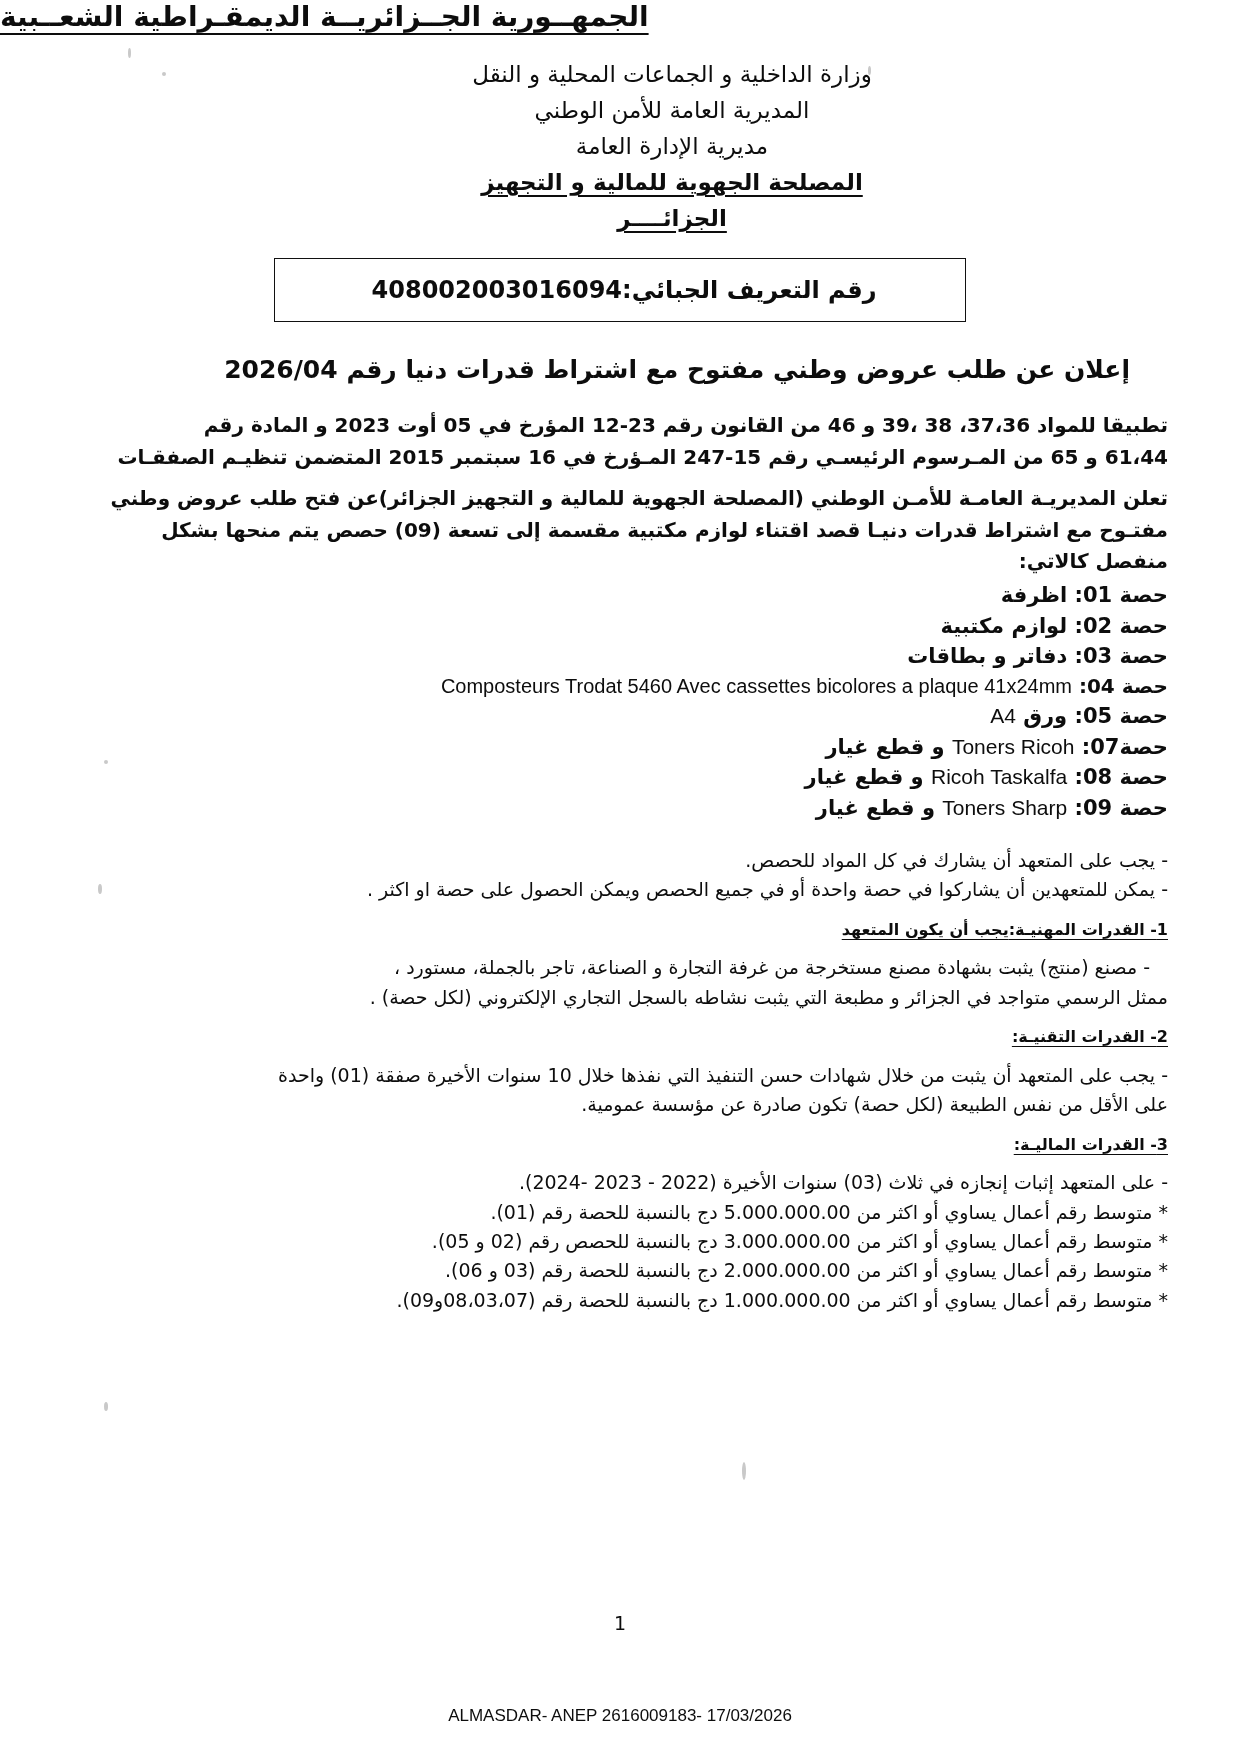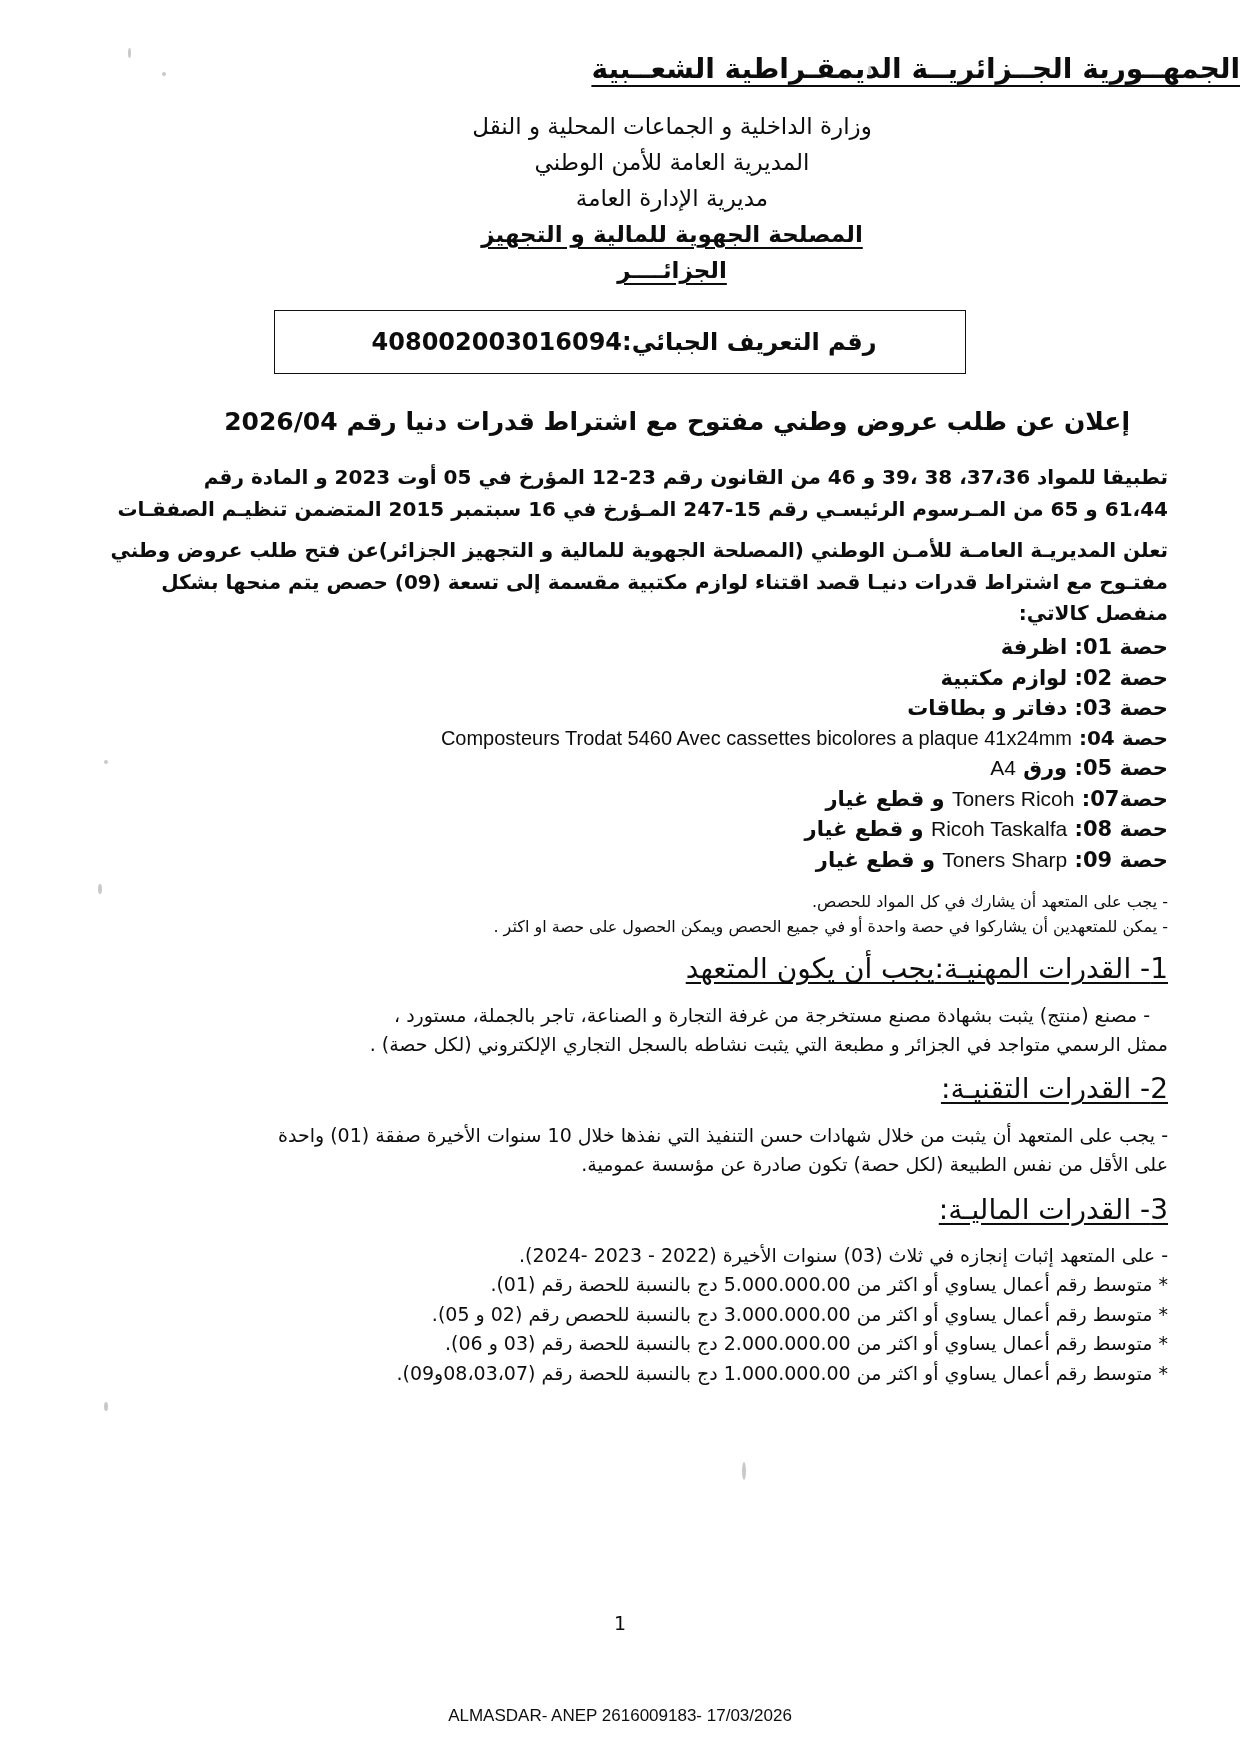--- a/index.html
+++ b/index.html
@@ -14,25 +14,24 @@
   .page{
     position:relative;
     width:1240px;height:1754px;
     padding:0;
     box-sizing:border-box;
   }
 
   
   .republic{
     margin:0;
-    padding-top:52px;
     font-size:28px;
     font-weight:bold;
     letter-spacing:1px;
-    text-align:right;
+    text-align:left;
     text-decoration:underline;
     text-underline-offset:7px;
     text-decoration-thickness:2px;
   }
   .ministry{
     margin-top:24px;
     padding-left:104px;
     font-size:23px;
     line-height:1.52;
     text-align:center;
@@ -92,27 +91,27 @@
     font-weight:bold;
   }
 
   
   .lots{margin-top:2px;font-size:21px;line-height:1.46;font-weight:bold;}
   .lot{text-align:right;white-space:nowrap;}
   .lot .lat{direction:ltr;unicode-bidi:embed;font-family:"Liberation Sans",sans-serif;font-weight:normal;}
   .lot.wide{font-size:20px;text-align:right;}
 
   
-  .notes{margin-top:14px;font-size:16px;line-height:1.55;}
+  .notes{margin-top:22px;font-size:19px;line-height:1.55;}
   .notes div{text-align:right;}
 
   
   .sec{margin-top:8px;}
   .sec-head{
-    font-size:28px;font-weight:normal;
+    font-size:16px;font-weight:bold;
     text-decoration:underline;text-underline-offset:4px;
     display:inline-block;
   }
   .sec-body{font-size:19px;line-height:1.55;margin-top:9px;}
   .sec-body div{text-align:right;}
   .sec-body .ind{padding-right:18px;}
 
   
   .pagenum{
     position:absolute;left:0;right:0;bottom:120px;

